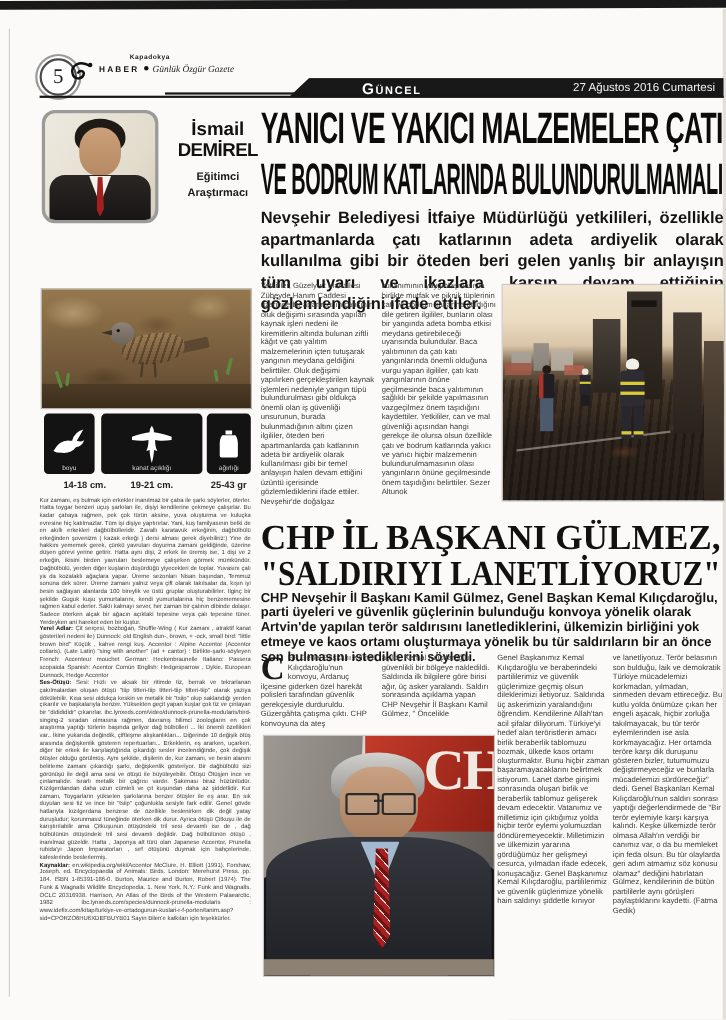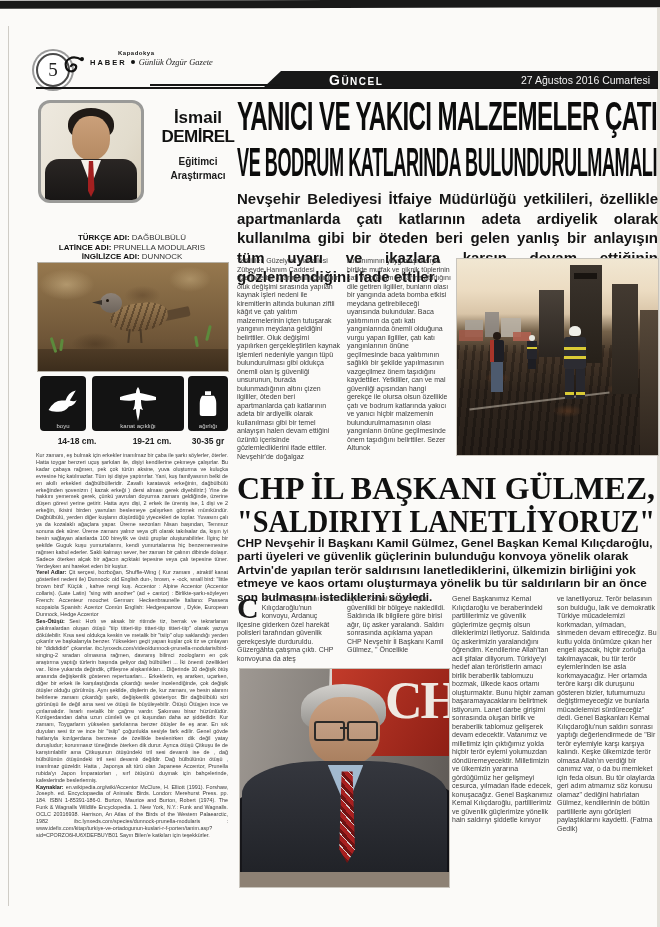--- a/index.html
+++ b/index.html
@@ -71,21 +71,21 @@
   .bl1{left:28px;transform:rotate(6deg);}
   .bl2{left:40px;transform:rotate(-4deg);}
 
   .stat-box{position:absolute;top:376px;height:55px;background:#131313;border-radius:4px;display:flex;align-items:center;justify-content:center;}
   .sb1{left:40px;width:46px;}
   .sb2{left:92px;width:92px;}
   .sb3{left:188px;width:40px;}
   .stat-label{position:absolute;left:0;right:0;bottom:2px;text-align:center;font-size:6px;color:#d8d8d8;}
   .stat-val{position:absolute;top:436px;font-size:8.5px;font-weight:bold;color:#222;text-align:center;}
   .sv1{left:48px;width:58px;}
-  .sv2{left:112px;width:80px;}
+  .sv2{left:98px;width:80px;}
   .sv3{left:180px;width:56px;}
 
   .bird-text{position:absolute;left:36px;top:452px;width:192px;height:456px;overflow:hidden;font-size:5.4px;line-height:6.9px;color:#3a3a3a;text-align:justify;}
   .bird-text p{margin:0;}
   .bird-text b{color:#161616;}
 
   
   .hl1{position:absolute;left:236px;top:92px;}
   .hl1 text{font-family:"Liberation Sans",sans-serif;font-weight:bold;fill:#0c0c0c;letter-spacing:-1px;}
   .sub1{position:absolute;left:237px;top:189px;width:421px;margin:0;font-size:15px;font-weight:bold;line-height:19.5px;color:#141414;text-align:justify;}
@@ -200,25 +200,20 @@
   </div>
   <div class="author-meta">
     <div class="a-first">İsmail</div>
     <div class="a-last">DEMİREL</div>
     <div class="a-gap"></div>
     <div class="a-title">Eğitimci</div>
     <div class="a-title">Araştırmacı</div>
   </div>
 
 
-  <div class="bird-names">
-    <div class="bn-row"><b>TÜRKÇE ADI:</b> <span>DAĞBÜLBÜLÜ</span></div>
-    <div class="bn-row"><b>LATİNCE ADI:</b> <span>PRUNELLA MODULARIS</span></div>
-    <div class="bn-row"><b>İNGİLİZCE ADI:</b> <span>DUNNOCK</span></div>
-  </div>
 
   <div class="bird-photo">
     <div class="bp-ledge"></div>
     <div class="grass g1"></div>
     <div class="grass g2"></div>
     <div class="grass g3"></div>
     <div class="grass g4"></div>
     <div class="bird">
       <div class="b-tail"></div>
       <div class="b-body"></div>
@@ -243,21 +238,21 @@
     <span class="stat-label">kanat açıklığı</span>
   </div>
   <div class="stat-box sb3">
     <svg class="icon" width="30" height="34" viewBox="0 0 40 40">
       <path d="M16 3 h8 v5 h-8 z M12 9 h16 c2 3 3 6 3 10 v14 c0 2 -1 3 -3 3 H12 c-2 0 -3 -1 -3 -3 V19 c0 -4 1 -7 3 -10 z" fill="#fff"></path>
     </svg>
     <span class="stat-label">ağırlığı</span>
   </div>
   <div class="stat-val sv1">14-18 cm.</div>
   <div class="stat-val sv2">19-21 cm.</div>
-  <div class="stat-val sv3">30-35 gr</div>
+  <div class="stat-val sv3">25-43 gr</div>
 
   <div class="bird-text">
     <p><span>Kur zamanı, eş bulmak için erkekler inanılmaz bir çaba ile şarkı söylerler, öterler. Hatta toygar benzeri uçuş şarkıları ile, dişiyi kendilerine çekmeye çalışırlar. Bu kadar çabaya rağmen, pek çok türün aksine, yuva oluşturma ve kuluçka evresine hiç katılmazlar. Tüm işi dişiye yaptırırlar. Yani, kuş familyasının belki de en akıllı erkekleri dağbülbülleridir. Zavallı karatavuk erkeğinin, dağbülbülü erkeğinden şovenizm ( kazak erkeği ) dersi alması gerek diyebiliriz:) Yine de hakkını yememek gerek, çünkü yavruları doyurma zamanı geldiğinde, üzerine düşen görevi yerine getirir. Hatta aynı dişi, 2 erkek ile üremiş ise, 1 dişi ve 2 erkeğin, ikisini birden yavruları beslemeye çalışırken görmek mümkündür. Dağbülbülü, yerden diğer kuşların düşürdüğü yiyecekleri de toplar. Yuvasını çalı ya da kozalaklı ağaçlara yapar. Üreme sezonları Nisan başından, Temmuz sonuna dek sürer. Üreme zamanı yalnız veya çift olarak takılsalar da, kışın iyi besin sağlayan alanlarda 100 bireylik ve üstü gruplar oluşturabilirler. İlginç bir şekilde Guguk kuşu yumurtalarını, kendi yumurtalarına hiç benzememesine rağmen kabul ederler. Saklı kalmayı sever, her zaman bir çalının dibinde dolaşır. Sadece öterken alçak bir ağacın açıktaki tepesine veya çalı tepesine tüner. Yerdeyken ani hareket eden bir kuştur.</span></p>
     <p><b>Yerel Adlar:</b> <span>Çit serçesi, bozboğan, Shuffle-Wing ( Kur zamanı , atraktif kanat gösterileri nedeni ile) Dunnock: old English dun-, brown, + -ock, small bird: "little brown bird" Küçük , kahve rengi kuş. Accentor : Alpine Accentor (Accentor collaris). (Late Latin) "sing with another" (ad + cantor) : Birlikte-şarkı-söyleyen French: Accenteur mouchet German: Heckenbraunelle Italiano: Passera scopaiola Spanish: Acentor Común English: Hedgesparrow , Dykie, European Dunnock, Hedge Accentor</span></p>
     <p><b>Ses-Ötüşü:</b> <span>Sesi: Hızlı ve aksak bir ritimde tiz, berrak ve tekrarlanan çakılmalardan oluşan ötüşü "tiip titteri-tiip titteri-tiip titteri-tiip" olarak yazıya dökülebilir. Kısa sesi oldukça keskin ve metalik bir "tsiip" olup saklandığı yerden çıkarılır ve başkalarıyla benzer. Yüksekten geçit yapan kuşlar çok tiz ve çınlayan bir "dididididr" çıkarırlar. ibc.lynxeds.com/video/dunnock-prunella-modularis/bird-singing-2 sıradan olmasına rağmen, davranış bilimci zoologların en çok araştırma yaptığı türlerin başında geliyor dağ bülbülleri ... İki önemli özellikleri var.. İkine yukarıda değindik, çiftleşme alışkanlıkları... Diğerinde 10 değişik ötüş arasında değişkenlik gösteren repertuarları... Erkeklerin, eş ararken, uçarken, diğer bir erkek ile karşılaştığında çıkardığı sesler incelendiğinde, çok değişik ötüşler olduğu görülmüş. Aynı şekilde, dişilerin de, kur zamanı, ve besin alanını belirleme zamanı çıkardığı şarkı, değişkenlik gösteriyor. Bir dağbülbülü sizi görünüşü ile değil ama sesi ve ötüşü ile büyüleyebilir. Ötüşü Ötüşjen ince ve çınlamalıdır. Israrlı metalik bir çağrısı vardır. Şakıması biraz hüzünlüdür. Kızılgerdandan daha uzun cümleli ve çıt kuşundan daha az şiddetlidir. Kur zamanı, Toygarların yükselen şarkılarına benzer ötüşler ile eş arar. En sık duyulan sesi tiz ve ince bir "tsiip" çoğunlukla sesiyle fark edilir. Genel gövde hatlarıyla kızılgerdana benzese de özellikle beslenirken dik değil yatay duruşludur; korunmasız tüneğinde öterken dik durur. Ayrıca ötüşü Çitkuşu ile de karıştırılabilir ama Çitkuşunun ötüşündeki tril sesi devamlı ise de , dağ bülbülünün ötüşündeki tril sesi devamlı değildir. Dağ bülbülünün ötüşü , inanılmaz güzeldir. Hatta , Japonya alt türü olan Japanese Accentor, Prunella rubida'yı Japon İmparatorları , sırf ötüşünü duymak için bahçelerinde, kafeslerinde beslerlermiş.</span></p>
     <p><b>Kaynaklar:</b> <span>en.wikipedia.org/wiki/Accentor McClure, H. Elliott (1991). Forshaw, Joseph. ed. Encyclopaedia of Animals: Birds. London: Merehurst Press. pp. 184. ISBN 1-85391-186-0. Burton, Maurice and Burton, Robert (1974). The Funk &amp; Wagnalls Wildlife Encyclopedia. 1. New York, N.Y.: Funk and Wagnalls. OCLC 20316938. Harrison, An Atlas of the Birds of the Western Palaearctic, 1982 ibc.lynxeds.com/species/dunnock-prunella-modularis : www.idefix.com/kitap/turkiye-ve-ortadogunun-kuslari-r-f-porten/tanim.asp?sid=CPORZO6HU6XDEFBUYB01 Sayın Bilen'e katkıları için teşekkürler.</span></p>
   </div>
 
   <svg class="hl1" width="424" height="96">
     <text x="1" y="38" font-size="40" textLength="420" lengthAdjust="spacingAndGlyphs">YANICI VE YAKICI MALZEMELER ÇATI</text>

